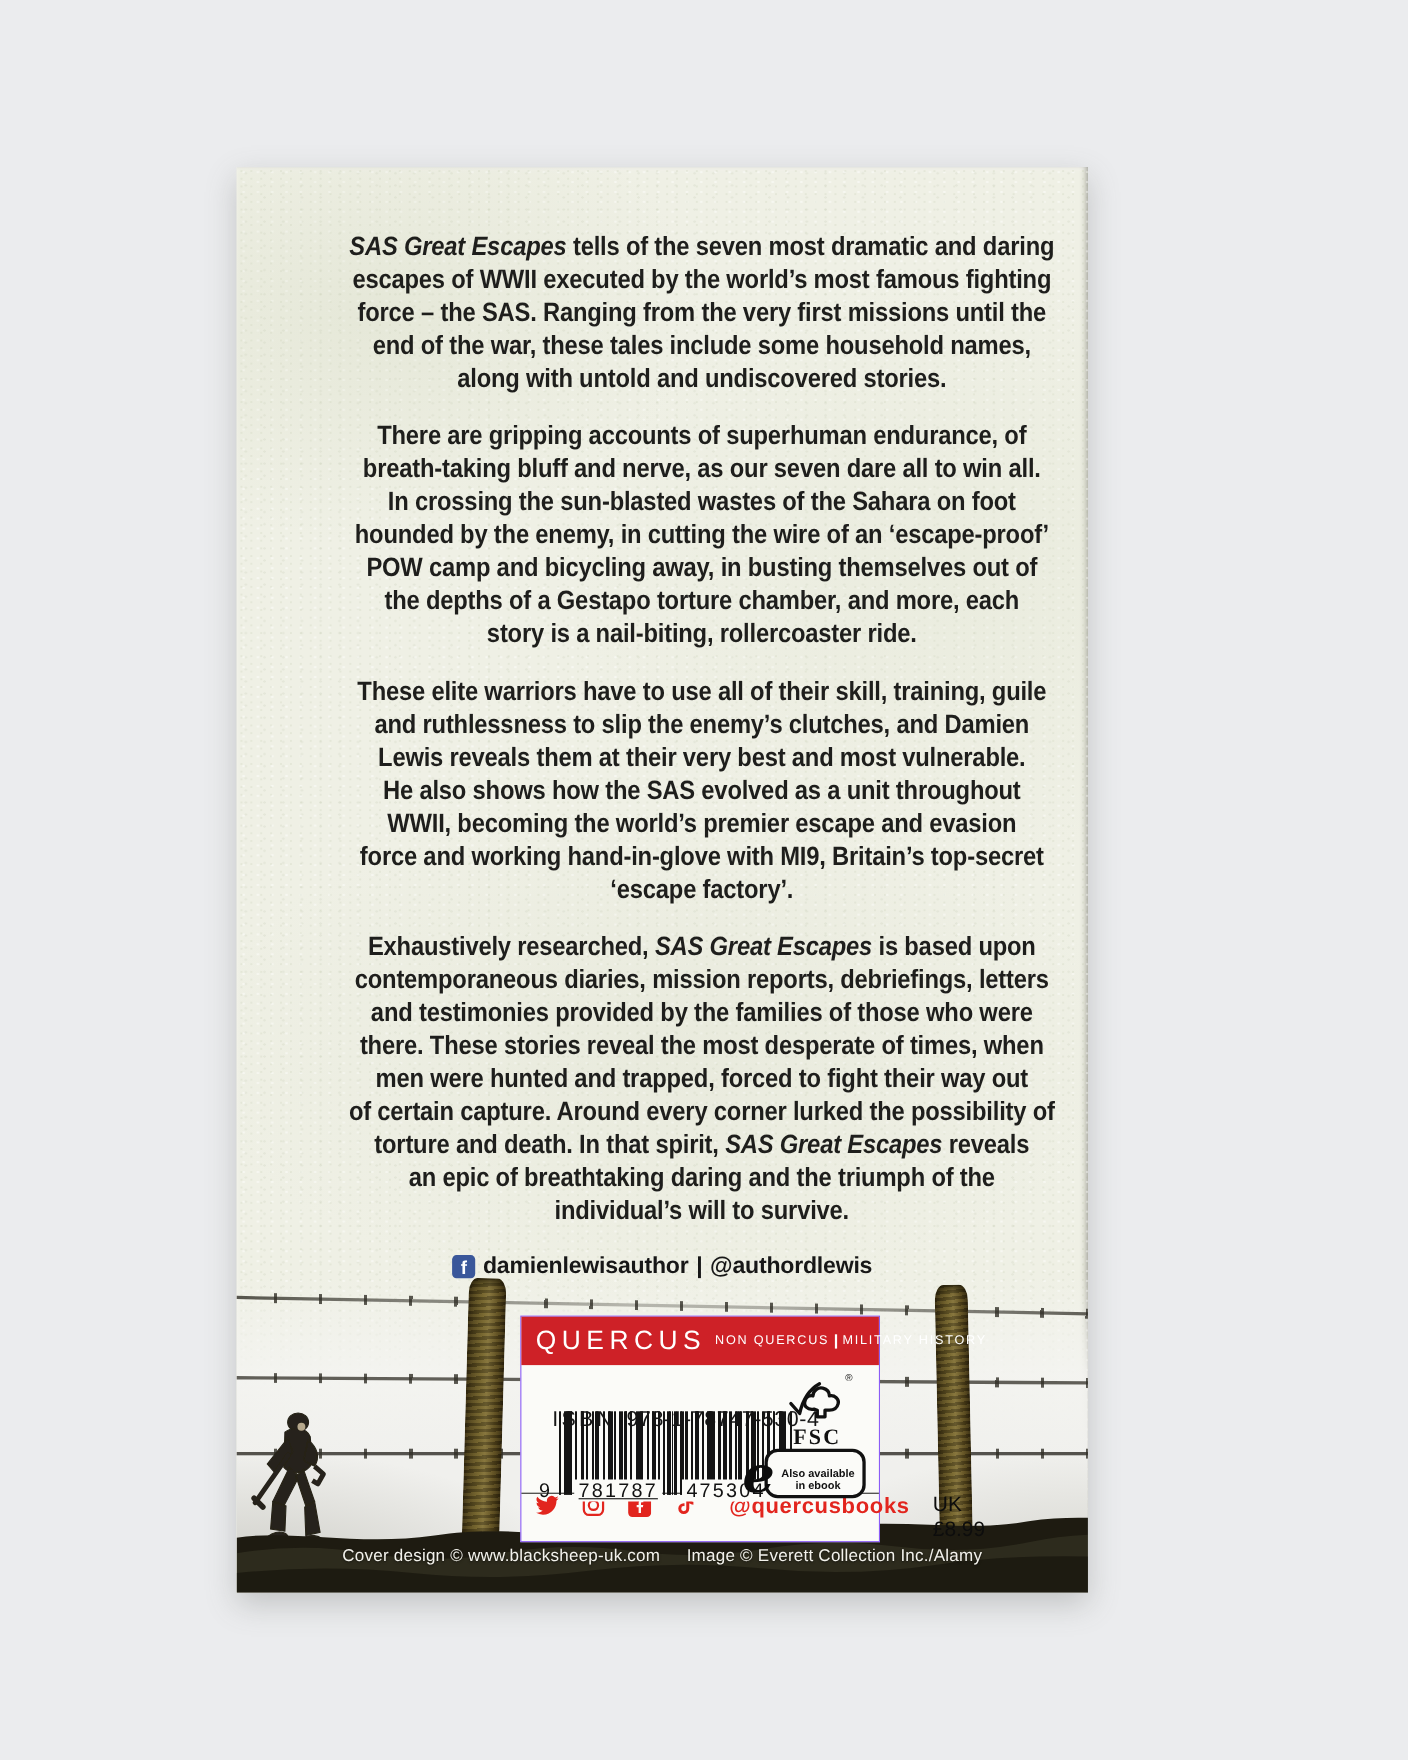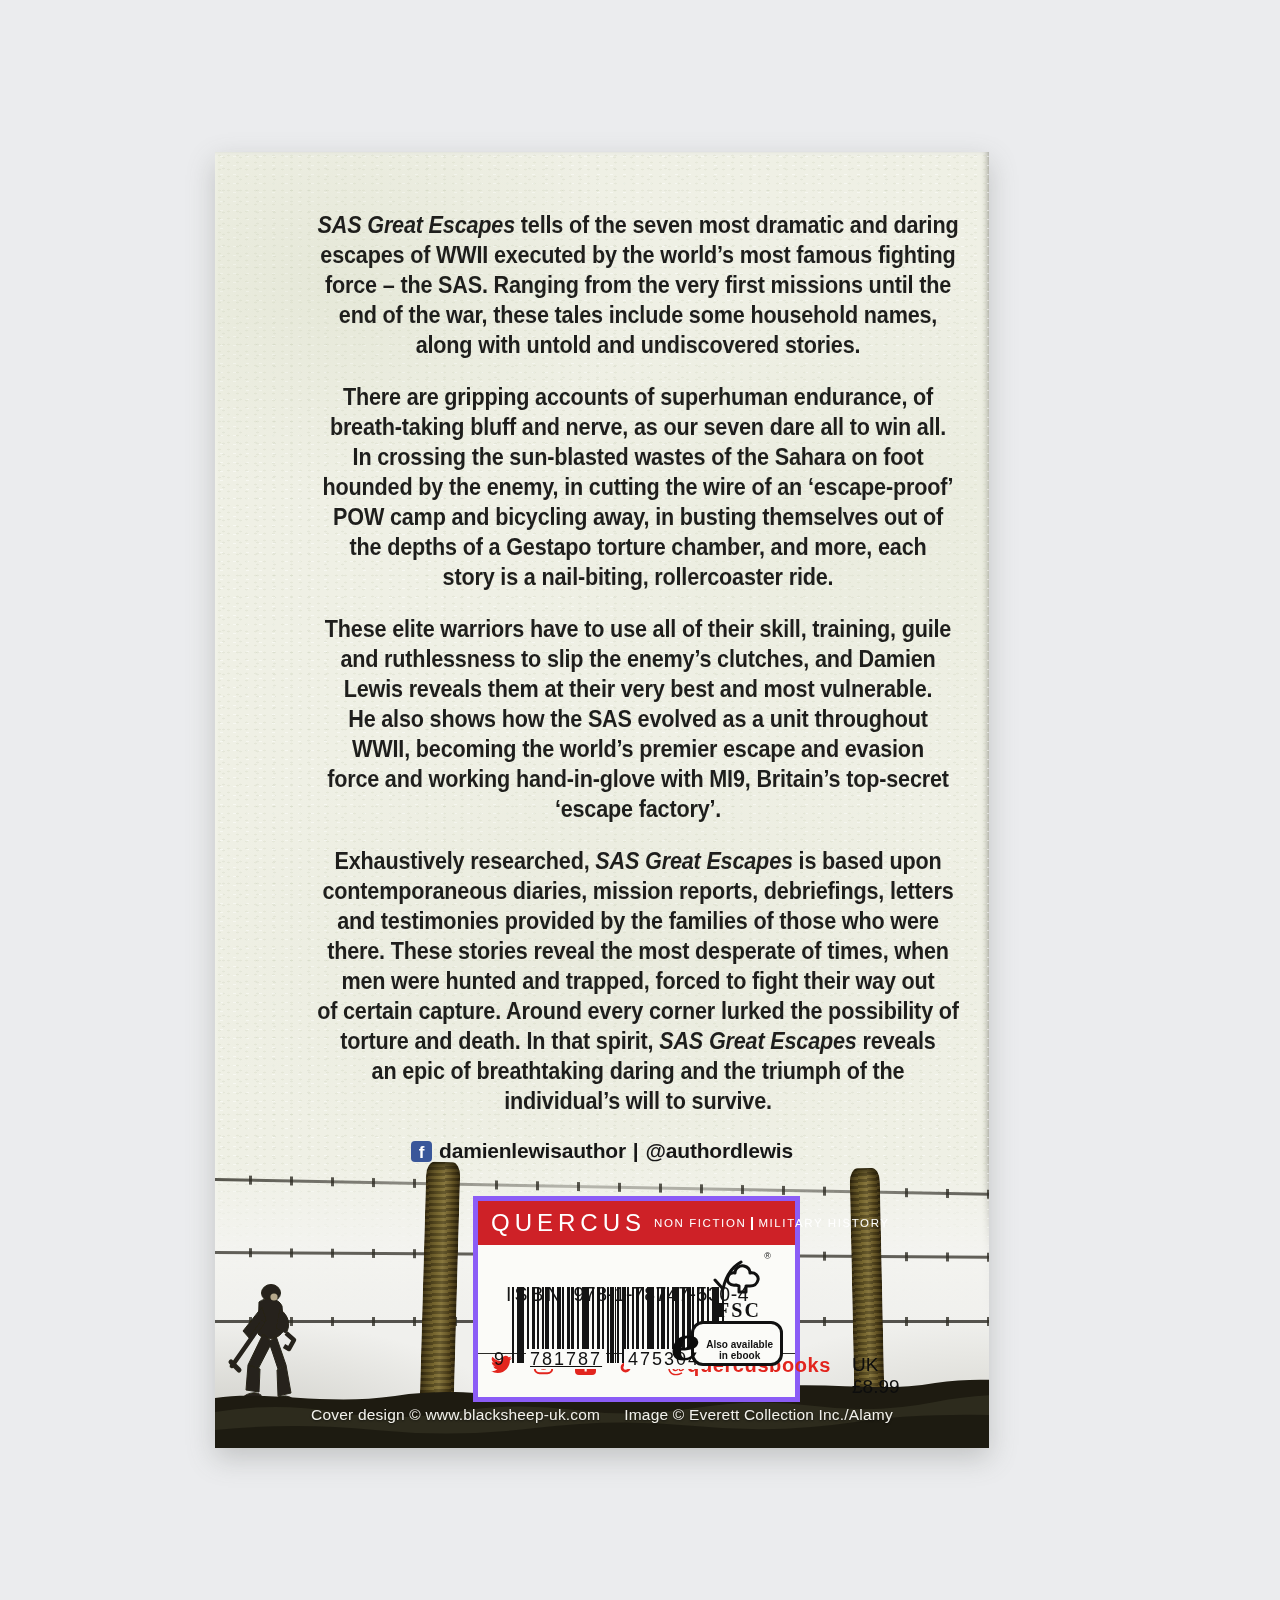--- a/index.html
+++ b/index.html
@@ -67,21 +67,21 @@
   
   .links{position:absolute;z-index:8;left:0;right:0;top:984px;text-align:center;color:#171717;}
   .links .site{font-size:19px;font-weight:700;letter-spacing:.3px;}
   .links .handles{margin-top:3px;font-size:21px;font-weight:700;letter-spacing:-.2px;
     display:flex;align-items:center;justify-content:center;gap:7px;}
   .fb-badge{display:inline-flex;align-items:flex-end;justify-content:center;
     width:21px;height:21px;border-radius:4px;background:#3a579a;color:#fff;
     font-size:17px;font-weight:700;line-height:19px;}
   
   .pubbox{position:absolute;z-index:7;left:258px;top:1044px;width:327px;height:206px;
-    background:#fbfbf8;border:5px solid #8b5cf6;box-sizing:border-box;
+    background:#fbfbf8;border:1px solid #8b5cf6;box-sizing:border-box;
     display:flex;flex-direction:column;}
   .pubbar{height:44px;background:#ce2127;color:#fff;display:flex;align-items:center;
     padding:0 10px 0 13px;box-sizing:border-box;}
   .pubbar .qname{font-size:24px;letter-spacing:5px;font-weight:400;}
   .pubbar .qcats{margin-left:8px;font-size:11.5px;letter-spacing:1.6px;display:flex;align-items:center;white-space:nowrap;}
   .pubbar .qdiv{display:inline-block;width:2px;height:13px;background:#fff;margin:0 5px;}
   .pubmain{flex:1;position:relative;}
   .isbn-line{position:absolute;left:28px;top:10px;font-size:19.5px;color:#161616;letter-spacing:.5px;white-space:nowrap;margin-top:28px;}
   .isbn-line .lab{letter-spacing:3px;margin-right:10px;}
   .barcode{position:absolute;left:34px;top:42px;width:212px;height:76px;
@@ -199,21 +199,21 @@
       <span>damienlewisauthor</span>
       <span>|</span>
       <span>@authordlewis</span>
     </div>
   </div>
 
   <div class="pubbox">
     <div class="pubbar">
       <span class="qname">QUERCUS</span>
       <span class="qcats">
-        <span>NON FICTION</span>
+        <span>NON QUERCUS</span>
         <span class="qdiv"></span>
         <span>MILITARY HISTORY</span>
       </span>
     </div>
 
     <div class="pubmain">
       <div class="isbn-line">
         <span class="lab">ISBN</span><span>978-1-78747-530-4</span>
       </div>
       <div class="barcode">

